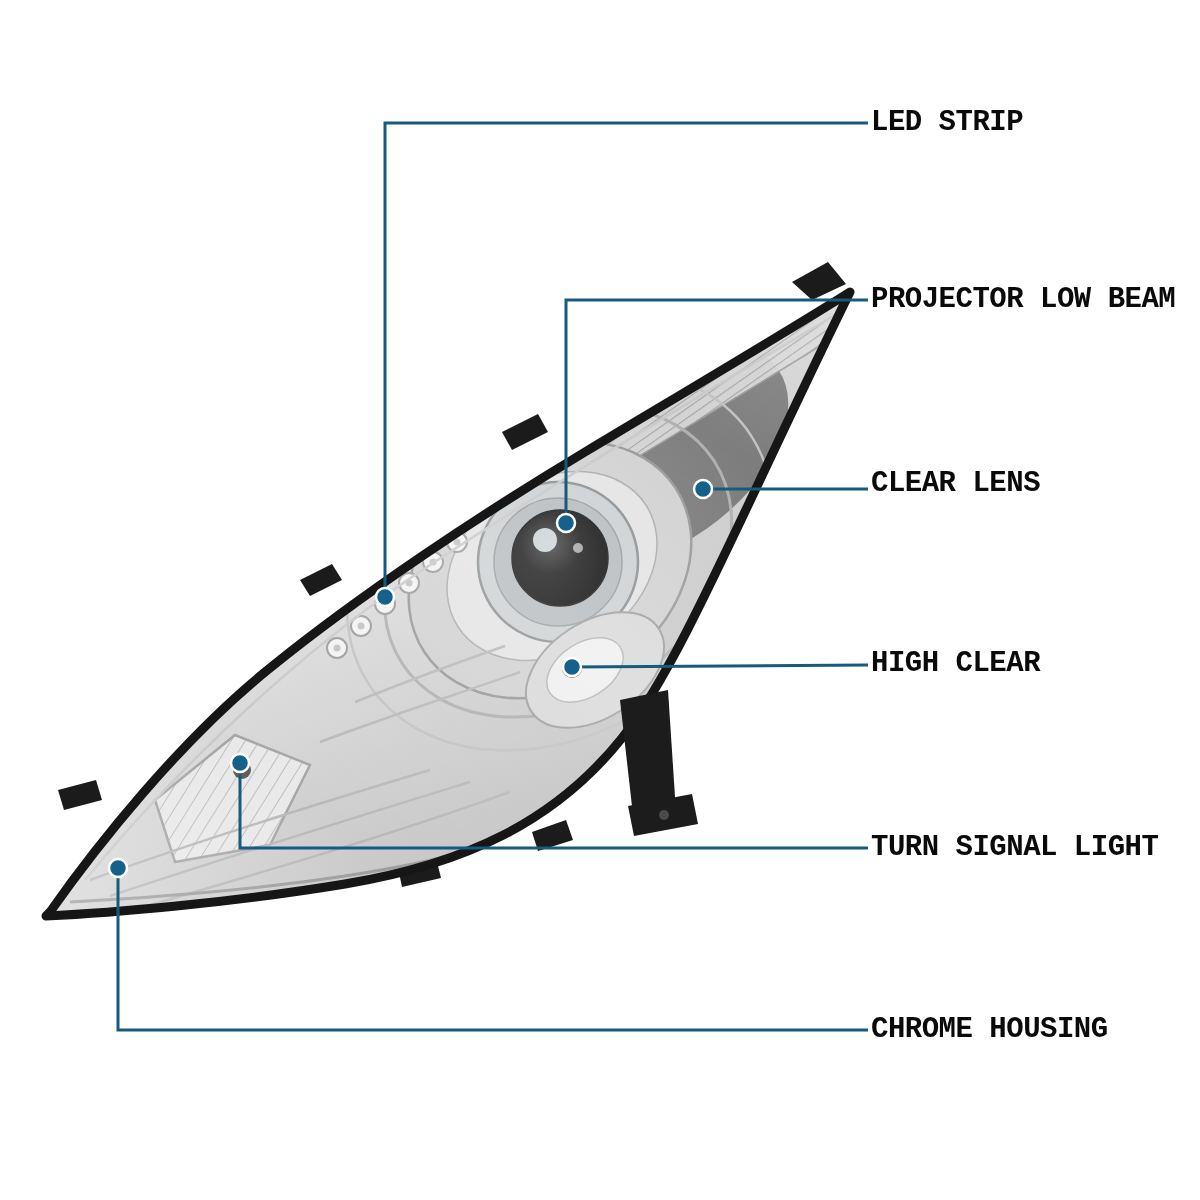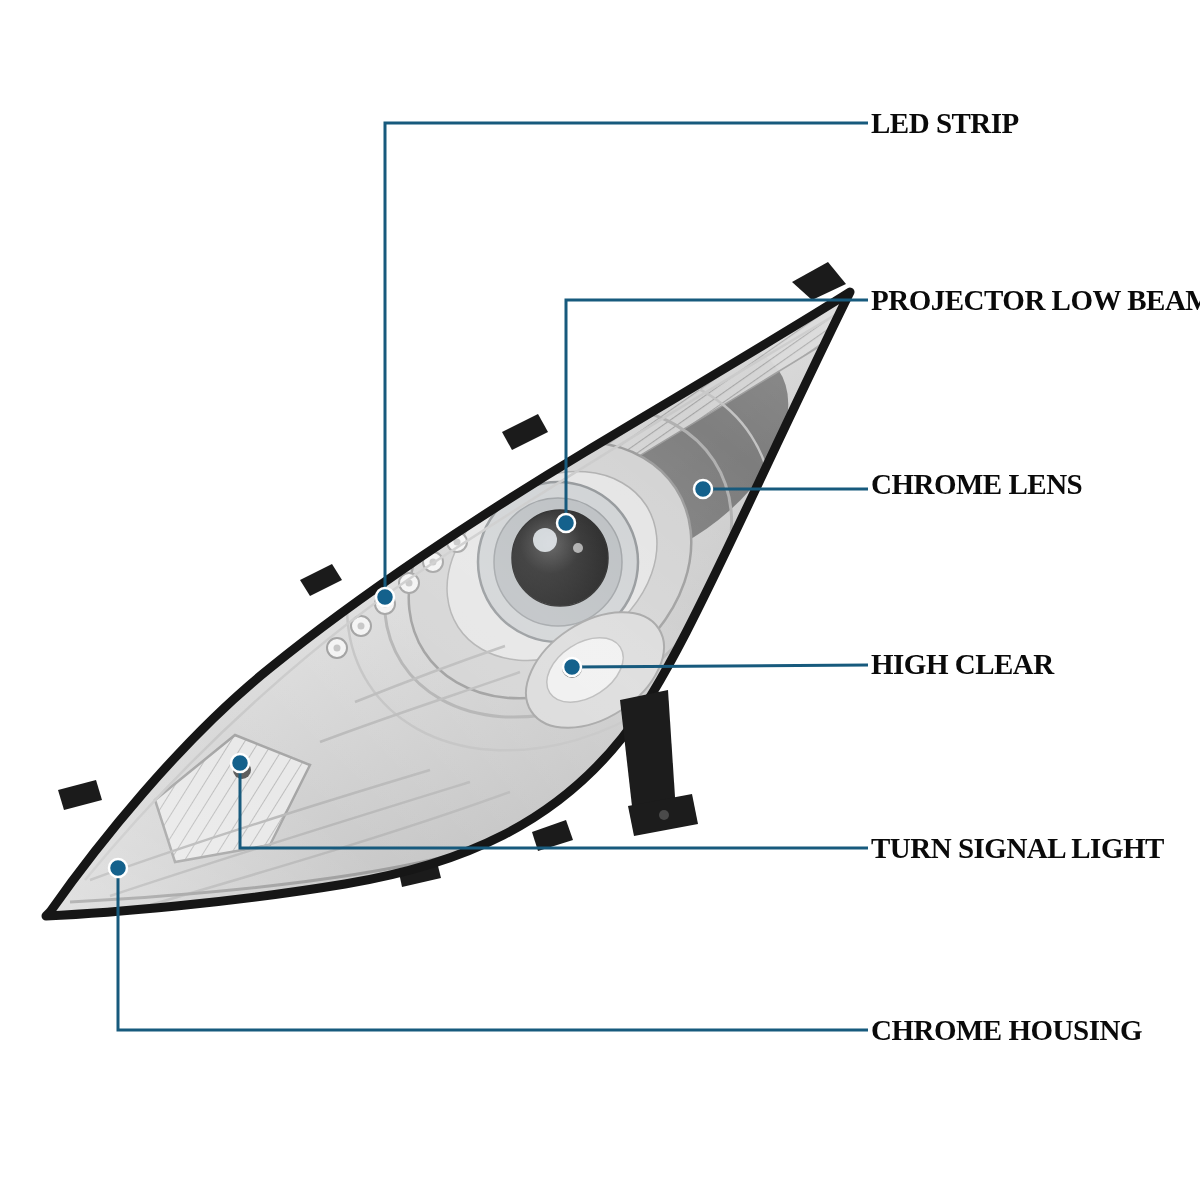--- a/index.html
+++ b/index.html
@@ -6,21 +6,21 @@
     margin: 0;
     padding: 0;
     background: #ffffff;
   }
   .canvas {
     position: relative;
     width: 1200px;
     height: 1048px;
     background: #ffffff;
     overflow: hidden;
-    font-family: Liberation Serif, serif;
+    font-family: Liberation Mono, monospace;
   }
   .art {
     position: absolute;
     left: 0;
     top: 0;
   }
   .label {
     position: absolute;
     left: 871px;
     font-size: 29px;
@@ -183,18 +183,18 @@
       <circle cx="566" cy="523" r="9"></circle>
       <circle cx="703" cy="489" r="9"></circle>
       <circle cx="572" cy="667" r="9"></circle>
       <circle cx="240" cy="763" r="9"></circle>
       <circle cx="118" cy="868" r="9"></circle>
     </g>
   </svg>
 
   <div class="label" style="top:107px">LED STRIP</div>
   <div class="label" style="top:284px">PROJECTOR LOW BEAM</div>
-  <div class="label" style="top:468px">CHROME LENS</div>
+  <div class="label" style="top:468px">CLEAR LENS</div>
   <div class="label" style="top:648px">HIGH CLEAR</div>
   <div class="label" style="top:832px">TURN SIGNAL LIGHT</div>
   <div class="label" style="top:1014px">CHROME HOUSING</div>
 
 </div>
 
 </body></html>

